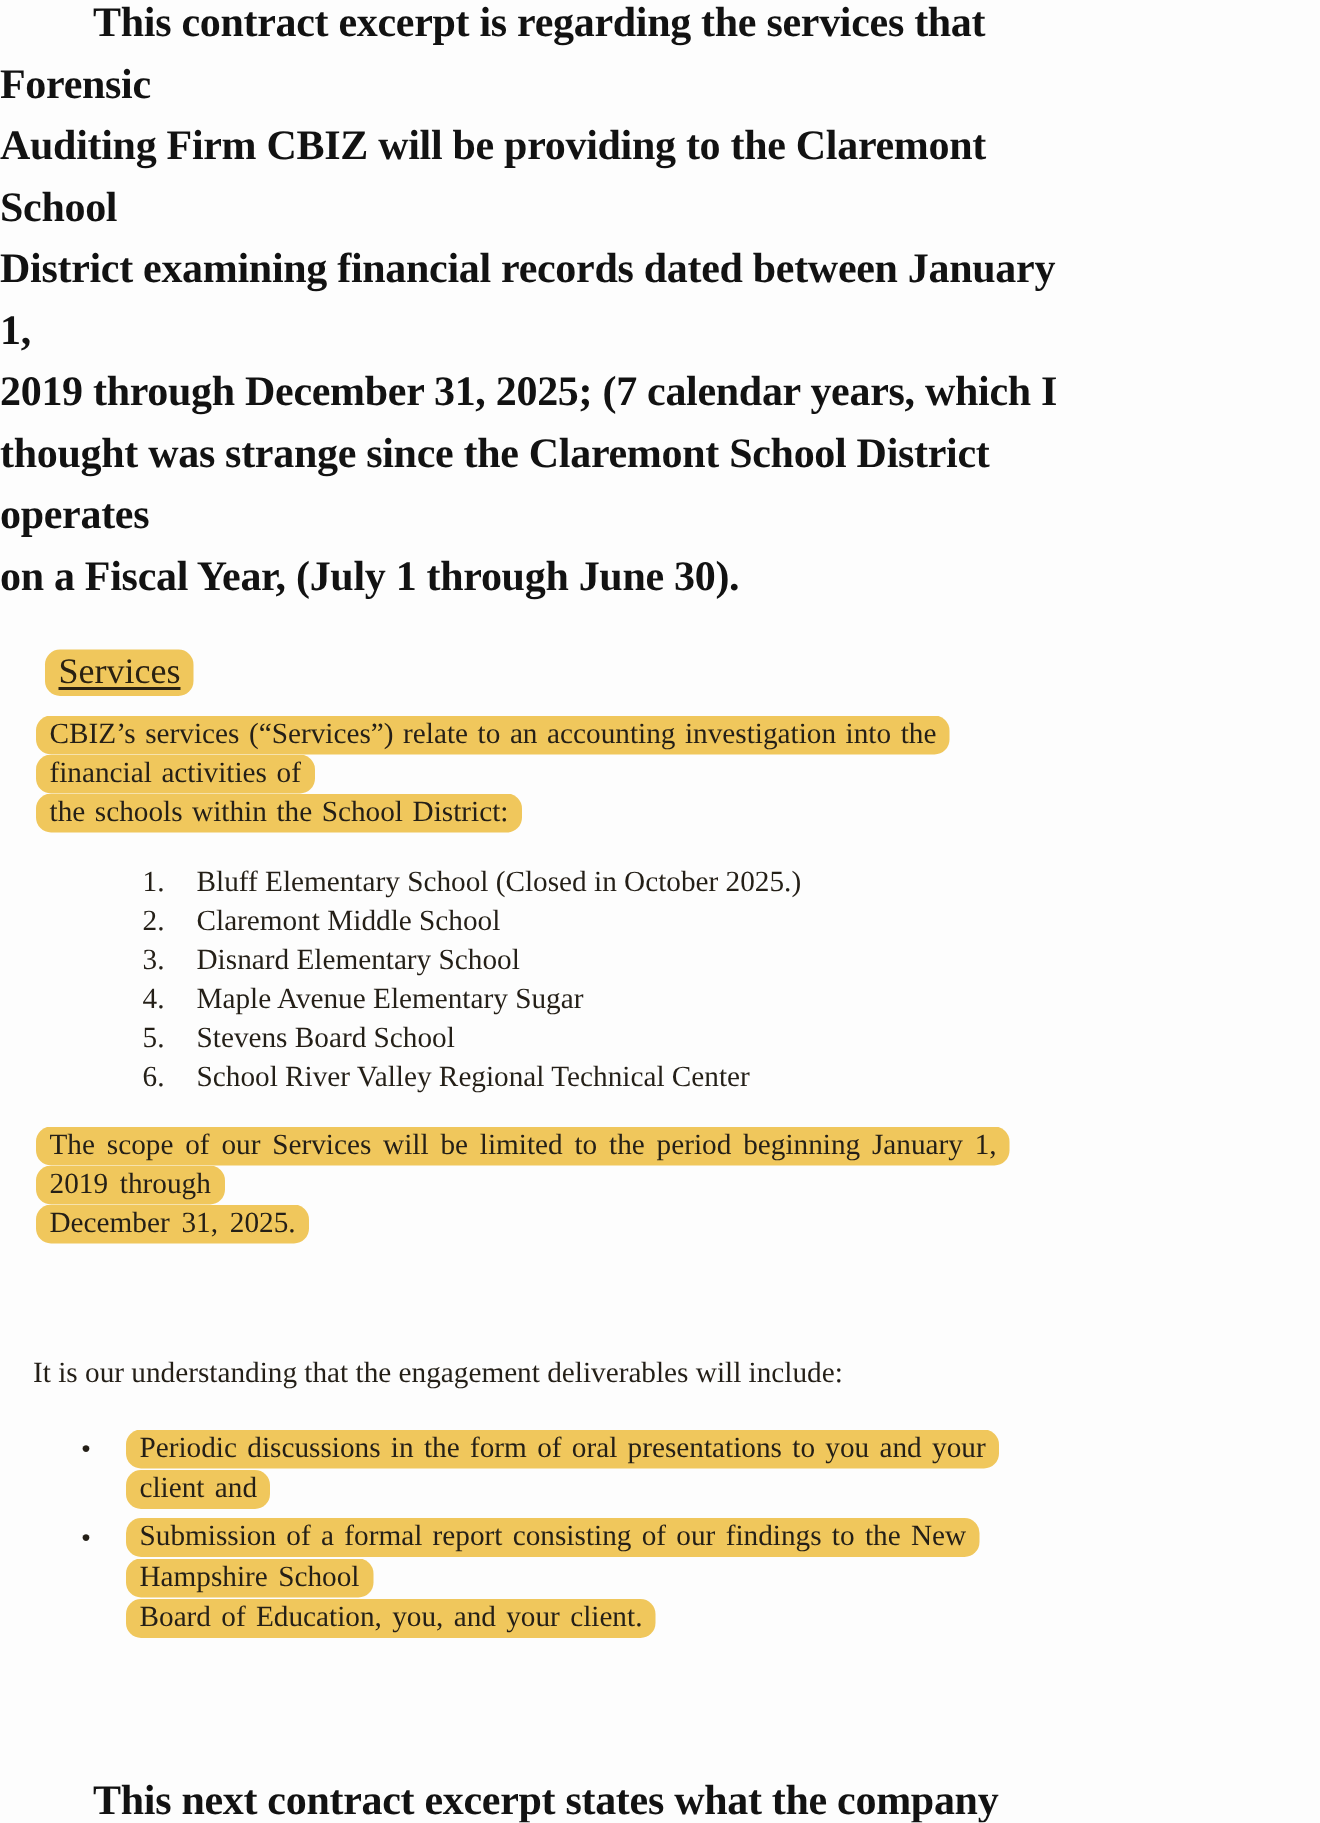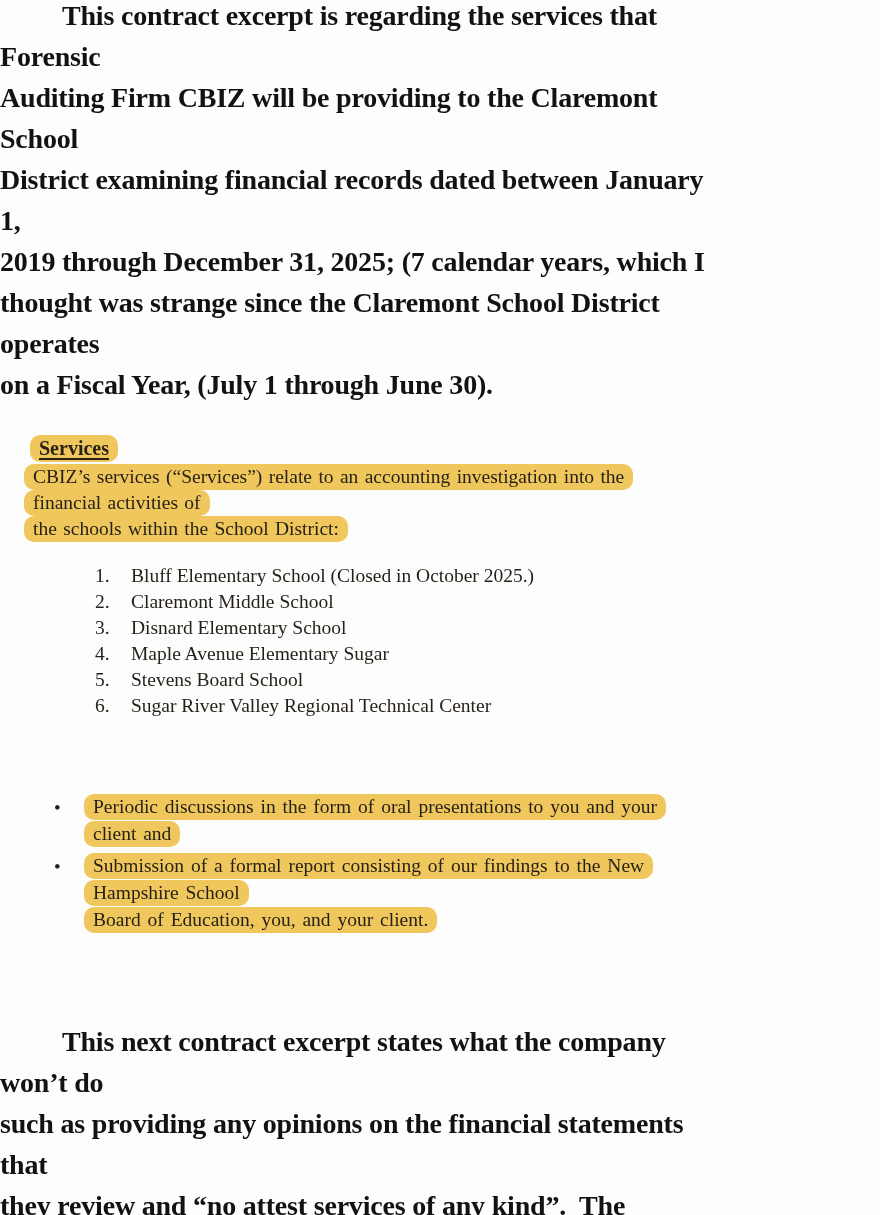--- a/index.html
+++ b/index.html
@@ -44,29 +44,29 @@
     background: #f0c75c;
     border-radius: 10px;
     padding: 2px 9px 3px 9px;
     -webkit-box-decoration-break: clone;
     box-decoration-break: clone;
     white-space: pre-line;
   }
 
   .ex-heading { margin-left: 2px; }
   .ex-heading .hl {
-    font-weight: bold;
-    font-size: 20px;
+    font-weight: normal;
+    font-size: 24px;
     text-decoration: underline;
     text-decoration-thickness: 2px;
     text-underline-offset: 3px;
     color: #2a2112;
   }
 
-  .ex-intro { margin-top: 2px; margin-left: -4px; }
+  .ex-intro { margin-top: 14px; margin-left: -4px; }
   .ex-intro .hl { word-spacing: 1.5px; }
 
   .school-list { margin-top: 21px; margin-left: 67px; }
   .school-row { display: flex; line-height: 26px; }
   .school-num { width: 36px; flex: 0 0 36px; }
   .school-name { flex: 1; }
 
   .ex-scope { margin-top: 19px; margin-left: -4px; }
   .ex-scope .hl { word-spacing: 3px; }
 
@@ -122,30 +122,35 @@
       <div class="school-row">
         <span class="school-num">4.</span>
         <span class="school-name">Maple Avenue Elementary Sugar</span>
       </div>
       <div class="school-row">
         <span class="school-num">5.</span>
         <span class="school-name">Stevens Board School</span>
       </div>
       <div class="school-row">
         <span class="school-num">6.</span>
-        <span class="school-name">Sugar River Valley Regional Technical Center</span>
+        <span class="school-name">School River Valley Regional Technical Center</span>
       </div>
     </div>
 
+    <div class="ex-scope">
+      <span class="hl">The scope of our Services will be limited to the period beginning January 1, 2019 through
+December 31, 2025.</span>
+    </div>
 
   </div>
 
 
   <div class="excerpt excerpt2">
 
+    <div class="ex2-intro">It is our understanding that the engagement deliverables will include:</div>
 
     <div class="bullet-list">
       <div class="bullet-row">
         <span class="bullet-marker">•</span>
         <span class="bullet-text-wrap"><span class="hl">Periodic discussions in the form of oral presentations to you and your client and</span></span>
       </div>
       <div class="bullet-row">
         <span class="bullet-marker">•</span>
         <span class="bullet-text-wrap"><span class="hl">Submission of a formal report consisting of our findings to the New Hampshire School
 Board of Education, you, and your client.</span></span>

